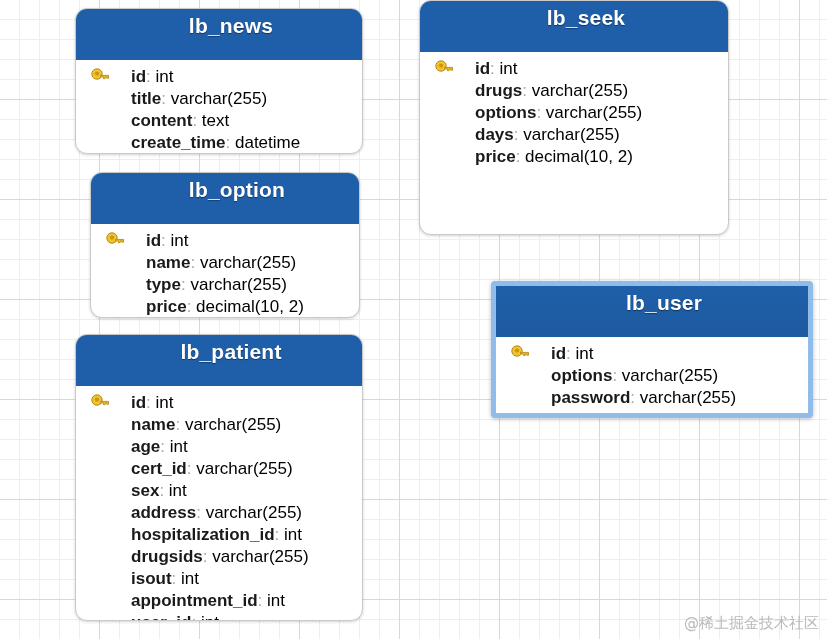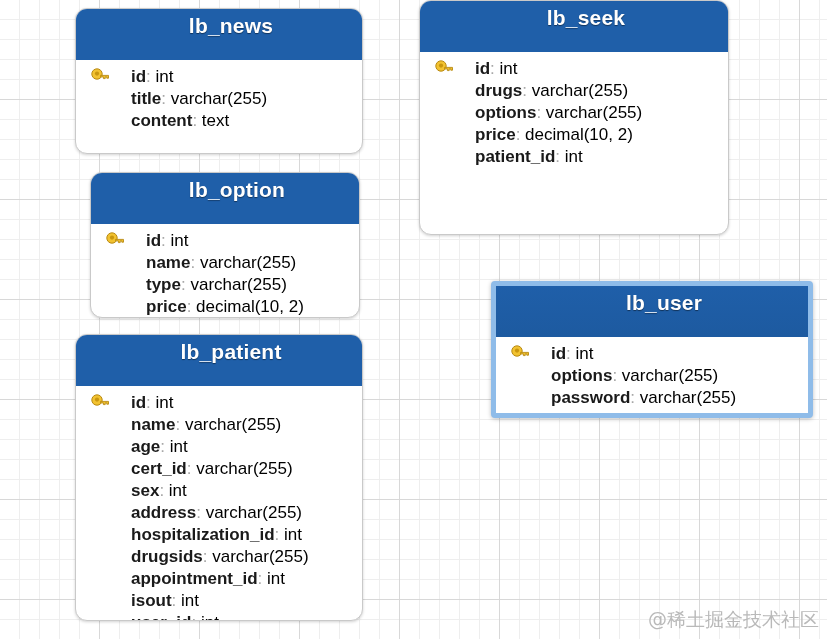--- a/index.html
+++ b/index.html
@@ -98,21 +98,21 @@
     top: 2px;
     width: 20px;
     height: 18px;
   }
 
   
   #watermark {
     position: absolute;
     right: 8px;
     bottom: 6px;
-    font-size: 19px;
+    font-size: 15px;
     color: #b9b9b9;
     font-family: "DejaVu Sans", sans-serif;
     white-space: nowrap;
     user-select: none;
   }
 </style>
 </head>
 <body>
 
 <div id="canvas">
@@ -123,36 +123,37 @@
         <div class="entity-body">
           <div class="field-row"><span class="key-icon">
     <svg viewBox="0 0 20 18" width="20" height="18" aria-hidden="true">
       <circle cx="7" cy="6" r="5.2" fill="#f2c230" stroke="#b88a14" stroke-width="1"></circle>
       <circle cx="7" cy="5.6" r="2.1" fill="#c9960f"></circle>
       <path d="M10.5 7.4 L18.5 7.4 L18.5 10.2 L16.8 10.2 L16.8 8.9
                L15.2 8.9 L15.2 10.6 L13.4 10.6 L13.4 8.9 L10.5 8.9 Z" fill="#f2c230" stroke="#b88a14" stroke-width="0.9" stroke-linejoin="round"></path>
     </svg></span><span class="field-name">id</span><span class="field-sep">: </span><span class="field-type">int</span></div>
           <div class="field-row"><span class="field-name">title</span><span class="field-sep">: </span><span class="field-type">varchar(255)</span></div>
           <div class="field-row"><span class="field-name">content</span><span class="field-sep">: </span><span class="field-type">text</span></div>
+          <div class="field-row"><span class="field-name">create_time</span><span class="field-sep">: </span><span class="field-type">datetime</span></div>
         </div>
       </div>
       <div class="entity" style="left: 419px; top: 0; width: 310px; height: 235px;">
         <div class="entity-header">lb_seek</div>
         <div class="entity-body">
           <div class="field-row"><span class="key-icon">
     <svg viewBox="0 0 20 18" width="20" height="18" aria-hidden="true">
       <circle cx="7" cy="6" r="5.2" fill="#f2c230" stroke="#b88a14" stroke-width="1"></circle>
       <circle cx="7" cy="5.6" r="2.1" fill="#c9960f"></circle>
       <path d="M10.5 7.4 L18.5 7.4 L18.5 10.2 L16.8 10.2 L16.8 8.9
                L15.2 8.9 L15.2 10.6 L13.4 10.6 L13.4 8.9 L10.5 8.9 Z" fill="#f2c230" stroke="#b88a14" stroke-width="0.9" stroke-linejoin="round"></path>
     </svg></span><span class="field-name">id</span><span class="field-sep">: </span><span class="field-type">int</span></div>
           <div class="field-row"><span class="field-name">drugs</span><span class="field-sep">: </span><span class="field-type">varchar(255)</span></div>
           <div class="field-row"><span class="field-name">options</span><span class="field-sep">: </span><span class="field-type">varchar(255)</span></div>
+          <div class="field-row"><span class="field-name">days</span><span class="field-sep">: </span><span class="field-type">varchar(255)</span></div>
           <div class="field-row"><span class="field-name">price</span><span class="field-sep">: </span><span class="field-type">decimal(10, 2)</span></div>
-          <div class="field-row"><span class="field-name">patient_id</span><span class="field-sep">: </span><span class="field-type">int</span></div>
         </div>
       </div>
       <div class="entity" style="left: 90px; top: 172px; width: 270px; height: 146px;">
         <div class="entity-header">lb_option</div>
         <div class="entity-body">
           <div class="field-row"><span class="key-icon">
     <svg viewBox="0 0 20 18" width="20" height="18" aria-hidden="true">
       <circle cx="7" cy="6" r="5.2" fill="#f2c230" stroke="#b88a14" stroke-width="1"></circle>
       <circle cx="7" cy="5.6" r="2.1" fill="#c9960f"></circle>
       <path d="M10.5 7.4 L18.5 7.4 L18.5 10.2 L16.8 10.2 L16.8 8.9
@@ -188,22 +189,22 @@
       <path d="M10.5 7.4 L18.5 7.4 L18.5 10.2 L16.8 10.2 L16.8 8.9
                L15.2 8.9 L15.2 10.6 L13.4 10.6 L13.4 8.9 L10.5 8.9 Z" fill="#f2c230" stroke="#b88a14" stroke-width="0.9" stroke-linejoin="round"></path>
     </svg></span><span class="field-name">id</span><span class="field-sep">: </span><span class="field-type">int</span></div>
           <div class="field-row"><span class="field-name">name</span><span class="field-sep">: </span><span class="field-type">varchar(255)</span></div>
           <div class="field-row"><span class="field-name">age</span><span class="field-sep">: </span><span class="field-type">int</span></div>
           <div class="field-row"><span class="field-name">cert_id</span><span class="field-sep">: </span><span class="field-type">varchar(255)</span></div>
           <div class="field-row"><span class="field-name">sex</span><span class="field-sep">: </span><span class="field-type">int</span></div>
           <div class="field-row"><span class="field-name">address</span><span class="field-sep">: </span><span class="field-type">varchar(255)</span></div>
           <div class="field-row"><span class="field-name">hospitalization_id</span><span class="field-sep">: </span><span class="field-type">int</span></div>
           <div class="field-row"><span class="field-name">drugsids</span><span class="field-sep">: </span><span class="field-type">varchar(255)</span></div>
+          <div class="field-row"><span class="field-name">isout</span><span class="field-sep">: </span><span class="field-type">int</span></div>
           <div class="field-row"><span class="field-name">appointment_id</span><span class="field-sep">: </span><span class="field-type">int</span></div>
-          <div class="field-row"><span class="field-name">isout</span><span class="field-sep">: </span><span class="field-type">int</span></div>
           <div class="field-row"><span class="field-name">user_id</span><span class="field-sep">: </span><span class="field-type">int</span></div>
         </div>
       </div>
     </div>
 
   <div id="watermark">@稀土掘金技术社区</div>
 
 </div>
 
 </body></html>

